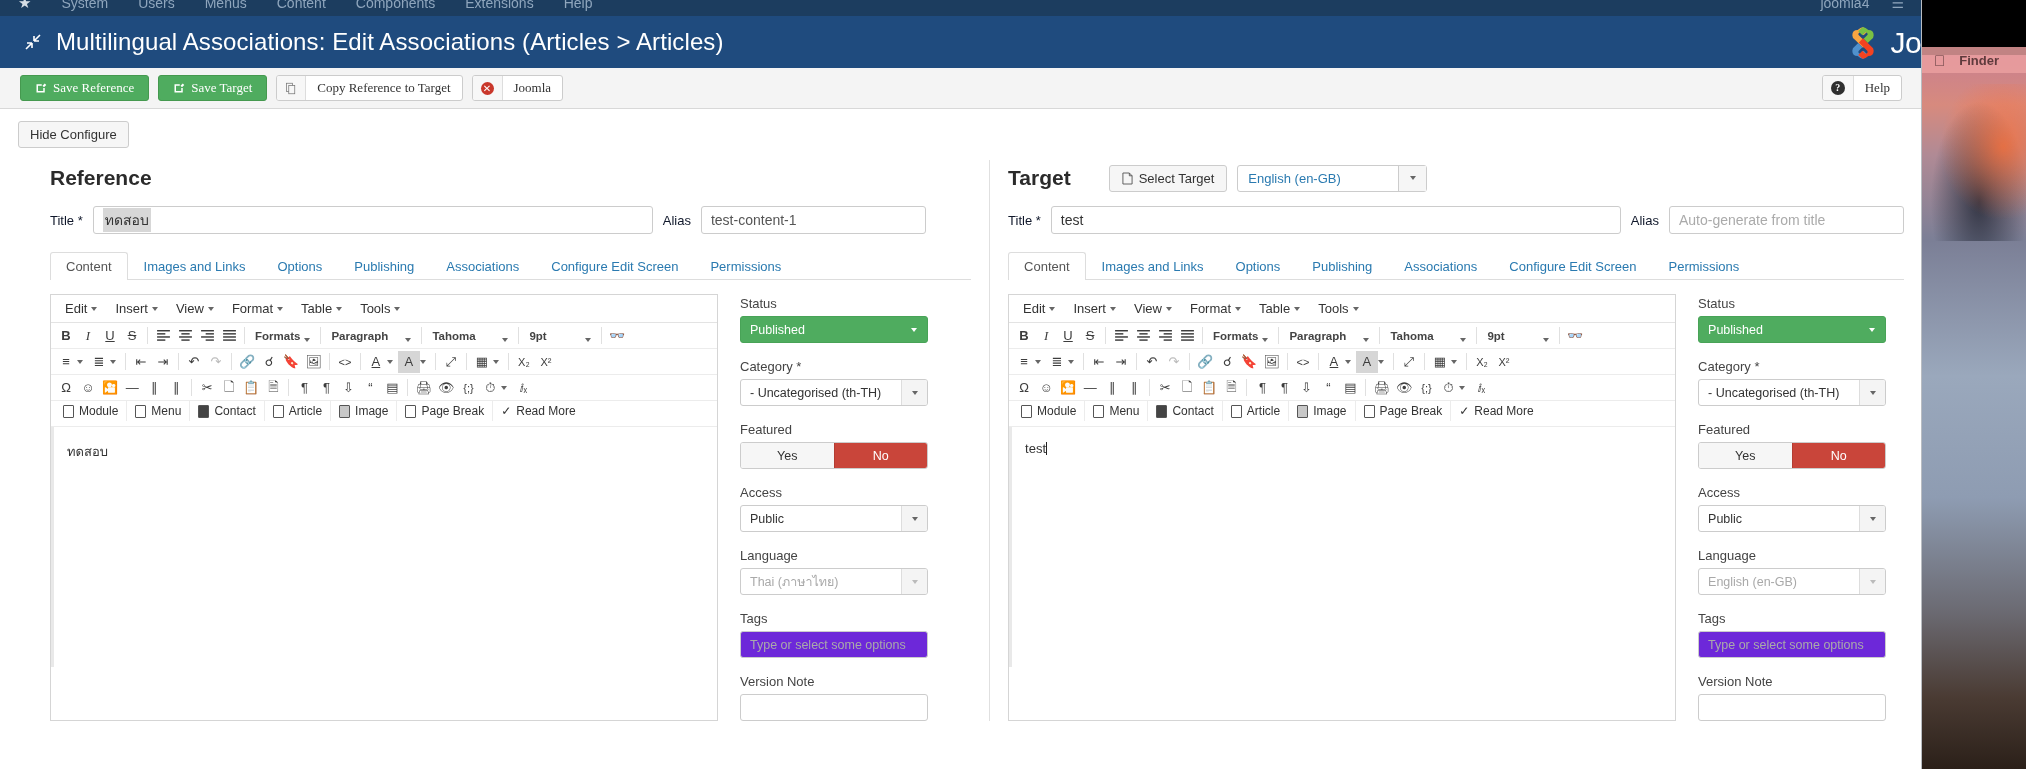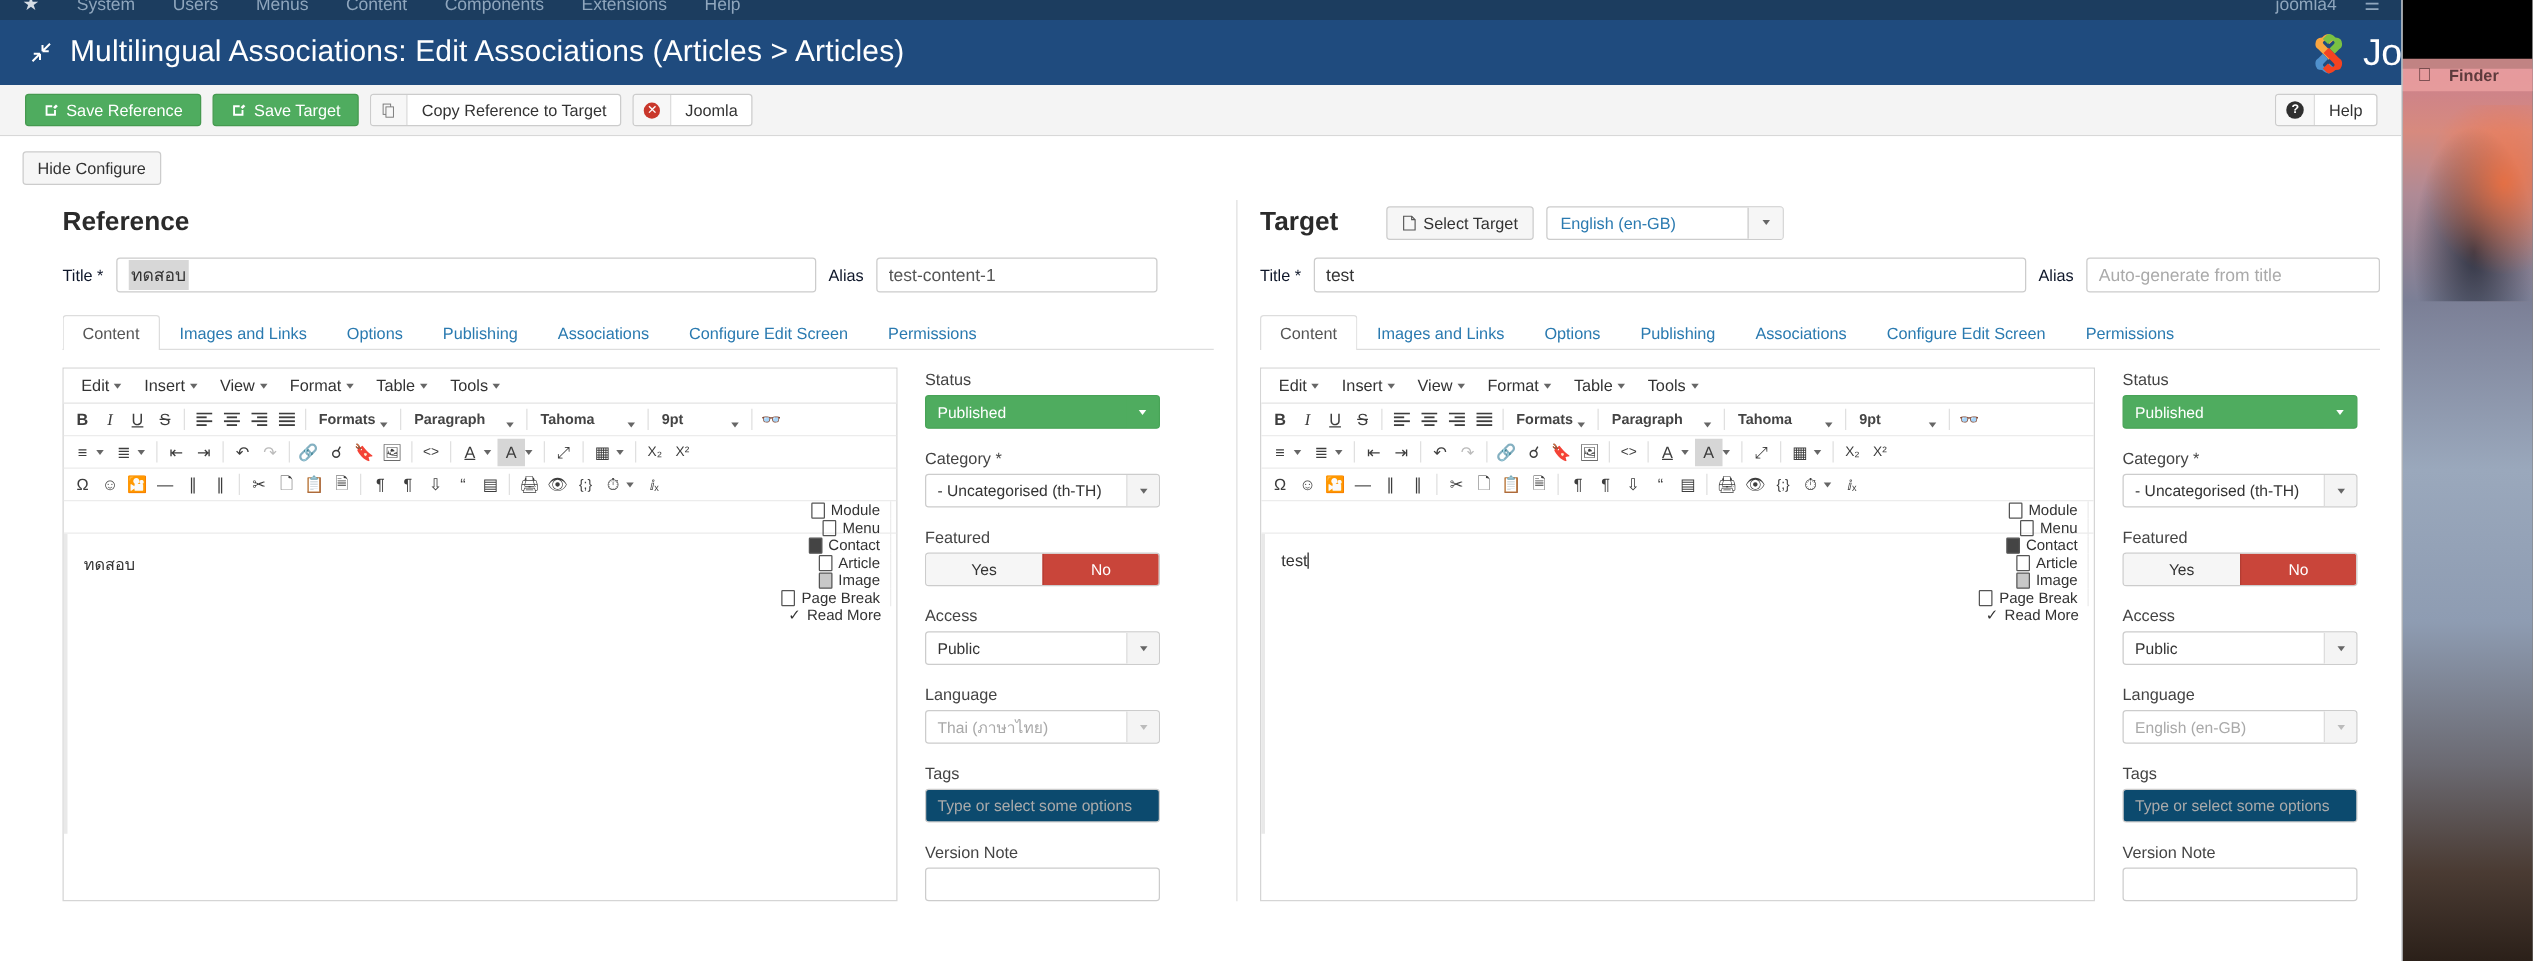--- a/index.html
+++ b/index.html
@@ -117,20 +117,21 @@
     padding: 0 20px;
     gap: 9px;
   }
   .btn {
     font-size: 13px;
     border-radius: 3px;
     display: inline-flex; align-items: center;
     height: 26px;
     cursor: pointer;
     white-space: nowrap;
+    font-family: Liberation Serif, serif;
   }
   .btn-green {
     background: #4fac5f; color: #fff;
     border: 1px solid #45994f;
     padding: 0 14px; gap: 6px;
   }
   .btn-split {
     background: #fff; border: 1px solid #ccc;
     padding: 0; overflow: hidden;
   }
@@ -305,24 +306,23 @@
   .sep {
     width: 1px; height: 17px; background: #e0e0e0;
     margin: 0 4px;
   }
   .tb-select {
     font-size: 11.5px; color: #444;
     display: inline-flex; align-items: flex-end; gap: 4px;
     padding: 0 6px; cursor: pointer; white-space: nowrap; font-weight: bold;
   }
   .mce-row-btns {
-    display: flex; align-items: flex-end;
+    display: flex; align-items: flex-start;
     height: 26px; padding: 0 4px;
     border-bottom: 1px solid #ececec;
-    flex-direction: column;
   }
   .xtd-btn {
     font-size: 12px; color: #333;
     display: inline-flex; align-items: center; gap: 5px;
     padding: 0 8px; cursor: pointer; white-space: nowrap;
     border-right: 1px solid #ececec;
     height: 20px;
   }
   .xtd-btn:last-child { border-right: none; }
   .doc-ic {
@@ -376,21 +376,21 @@
   .toggle .opt {
     flex: 1; display: flex; align-items: center; justify-content: center;
     font-size: 12.5px; cursor: pointer;
   }
   .toggle .yes { background: #f6f6f6; color: #333; }
   .toggle .no  { background: #c9453a; color: #fff; border-left: 1px solid #b33d33; }
   .txtinp {
     border: 1px solid #ccc; border-radius: 3px;
     height: 27px; display: flex; align-items: center;
     padding: 0 9px; font-size: 12.5px; color: #aaa;
-    background: #0c4a6e;
+    background: #6d28d9;
   }
   .vnote {
     border: 1px solid #ccc; border-radius: 3px;
     height: 27px; background: #fff;
   }
 
   svg { display: block; }
 </style>
 </head>
 <body>

